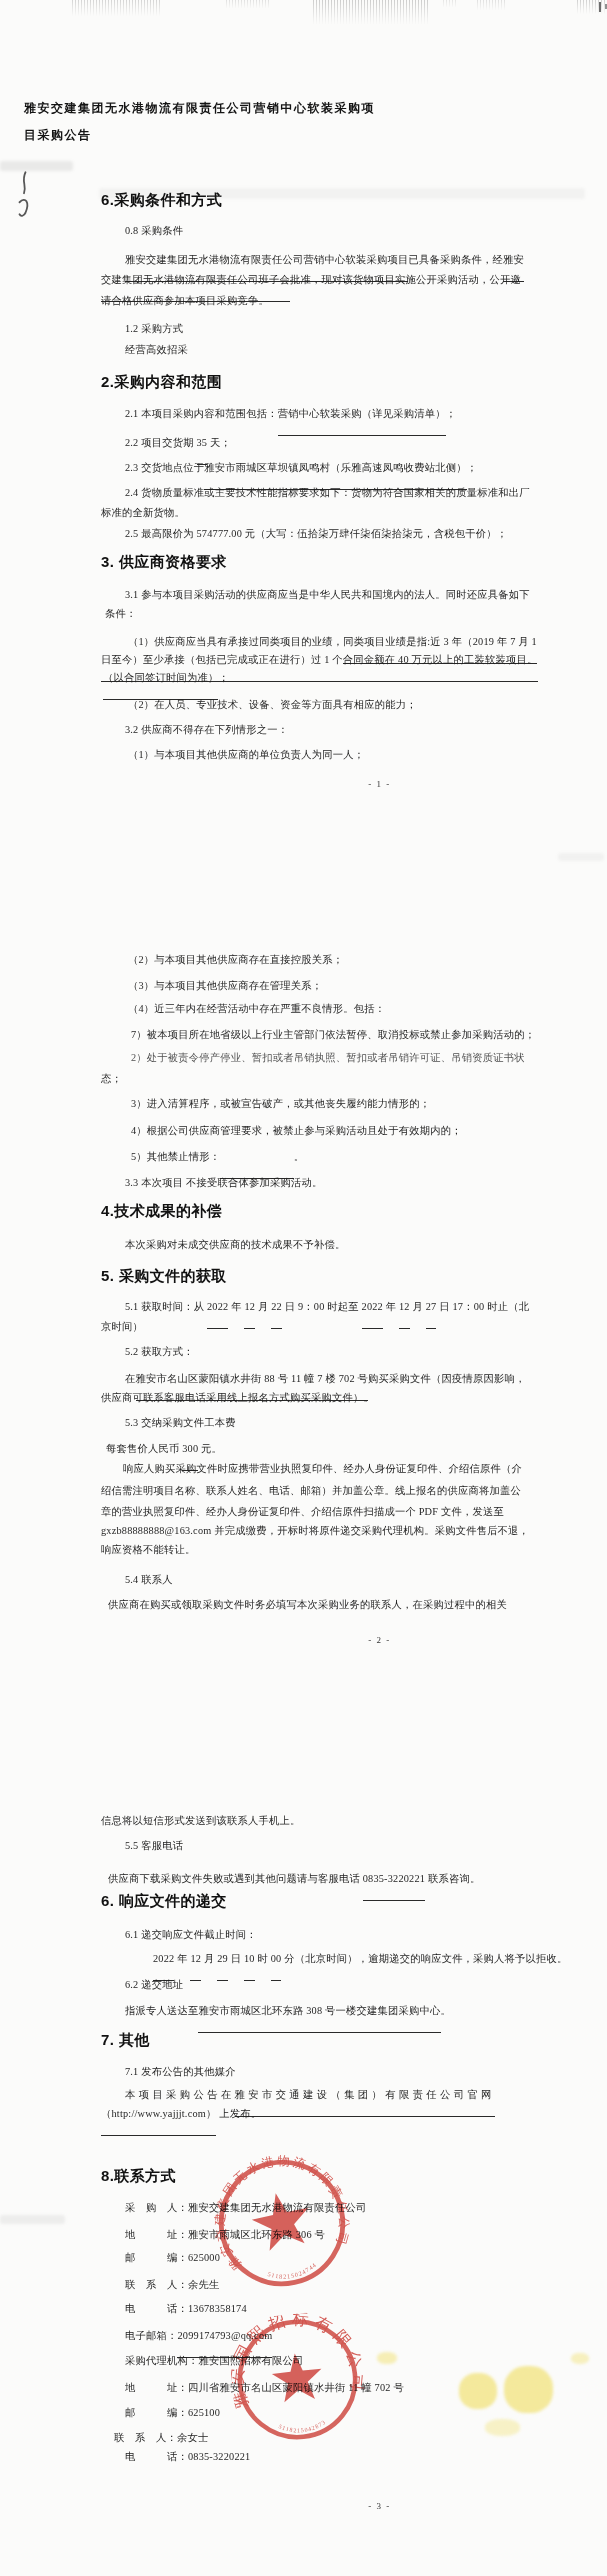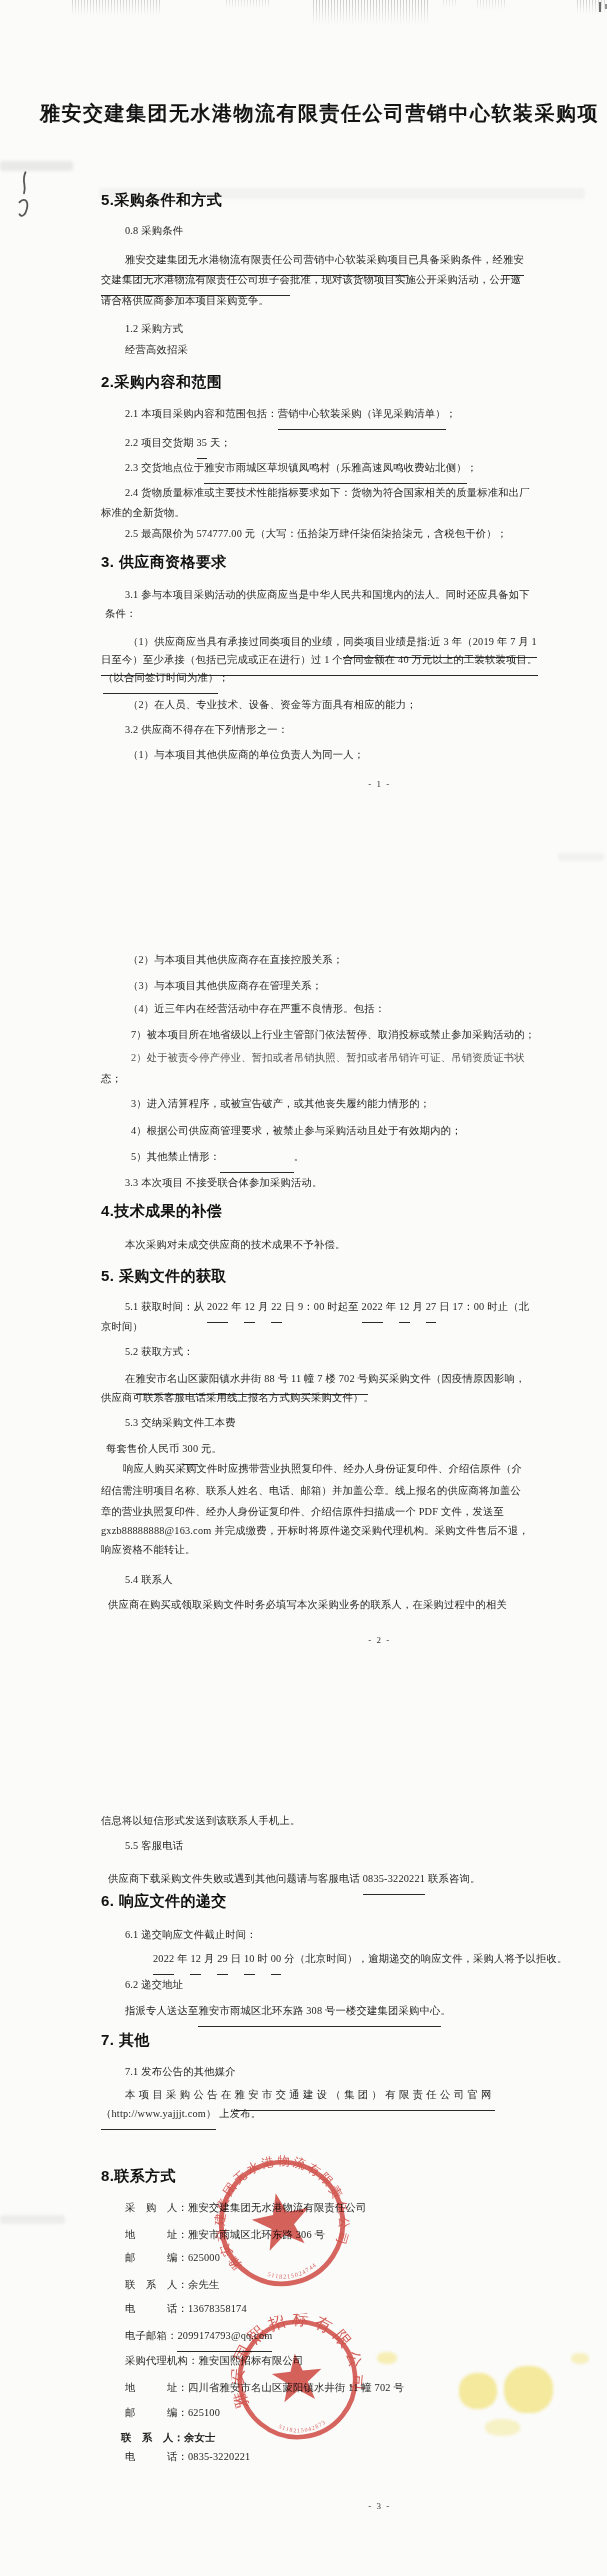--- a/index.html
+++ b/index.html
@@ -1,27 +1,27 @@
 <!DOCTYPE html>
 <html style="font-size:12px"><head>
 <meta charset="utf-8">
 <style>
   *{box-sizing:border-box}
   html,body{margin:0;padding:0}
   body{width:608px;height:2576px;position:relative;background:#fbfbfa;overflow:hidden;
        font-family:"Liberation Serif","DejaVu Serif",serif;color:#1f1f1f}
   #doc-lines{position:absolute;inset:0}
   .line{position:absolute;line-height:1.25;font-size:10.3px;white-space:pre;letter-spacing:0.2px}
-  .title{left:0;width:100%;text-align:center;padding-left:31px;
+  .title{left:0;width:100%;text-align:left;padding-left:24px;
          font-family:"Liberation Sans","DejaVu Sans",sans-serif;font-weight:700;
-         font-size:20px;letter-spacing:1.5px;color:#141414}
+         font-size:12px;letter-spacing:1.5px;color:#141414}
   .h{font-family:"Liberation Sans","DejaVu Sans",sans-serif;font-weight:700;
      font-size:15px;letter-spacing:0.4px;color:#111}
   .pgnum{left:343px;width:73px;text-align:center;font-size:9px;letter-spacing:1.5px;color:#333}
-  .u{border-bottom:0.9px solid #2a2a2a;padding-bottom:10px}
+  .u{border-bottom:0.9px solid #2a2a2a;padding-bottom:16px}
   .sp{letter-spacing:3.4px}
   .blur1{filter:blur(0.4px);opacity:.8}
   .stamp{position:absolute;mix-blend-mode:multiply;opacity:.88}
   .streak{position:absolute;top:0;
     background:repeating-linear-gradient(90deg,rgba(50,50,50,.38) 0 0.8px,rgba(50,50,50,0) 0.8px 3px);
     -webkit-mask-image:linear-gradient(180deg,#000 0%,transparent 95%);
     mask-image:linear-gradient(180deg,#000 0%,transparent 95%)}
   .tick{position:absolute;background:#4a4a4a}
   .smudge{position:absolute;background:rgba(80,80,80,.1);filter:blur(1.5px);border-radius:3px}
   .hl{position:absolute;background:#f2de4f;opacity:.55;filter:blur(1.5px);border-radius:45%;
@@ -50,21 +50,22 @@
 </svg>
 
 <div class="hl" style="left:377px;top:2352px;width:20px;height:12px;opacity:.4"></div>
 <div class="hl" style="left:459px;top:2373px;width:38px;height:36px"></div>
 <div class="hl" style="left:504px;top:2366px;width:49px;height:47px"></div>
 <div class="hl" style="left:485px;top:2419px;width:35px;height:16.7px;opacity:.3"></div>
 <div class="hl" style="left:571px;top:2353px;width:18px;height:10.6px;opacity:.35"></div>
 
 <div id="doc-lines">
     <div class="line title" style="top: 101px;"><span>雅安交建集团无水港物流有限责任公司营销中心软装采购项</span></div>
-    <div class="line h" style="top: 191px; left: 101px;"><span>5.采购条件和方式</span></div>
+    <div class="line title" style="top: 128px;"><span>目采购公告</span></div>
+    <div class="line h" style="top: 191px; left: 101px;"><span>6.采购条件和方式</span></div>
     <div class="line " style="top: 225px; left: 125px;"><span>0.8 采购条件</span></div>
     <div class="line " style="top: 254px; left: 125px;"><span class="u">雅安交建集团无水港物流有限责任公司营销中心软装采购项目</span><span>已具备采购条件，经</span><span class="u">雅安</span></div>
     <div class="line " style="top: 274px; left: 101px;"><span class="u">交建集团无水港物流有限责任公司班子会</span><span>批准，现对该货物项目实施公开采购活动，公开邀</span></div>
     <div class="line " style="top: 295px; left: 101px;"><span>请合格供应商参加本项目采购竞争。</span></div>
     <div class="line " style="top: 323px; left: 125px;"><span>1.2 采购方式</span></div>
     <div class="line " style="top: 344px; left: 125px;"><span>经营高效招采</span></div>
     <div class="line h" style="top: 373px; left: 101px;"><span>2.采购内容和范围</span></div>
     <div class="line " style="top: 408px; left: 125px;"><span>2.1 本项目采购内容和范围包括：</span><span class="u">营销中心软装采购（详见采购清单）</span><span>；</span></div>
     <div class="line " style="top: 437px; left: 125px;"><span>2.2 项目交货期 </span><span class="u">35</span><span> 天；</span></div>
     <div class="line " style="top: 462px; left: 125px;"><span>2.3 交货地点位于</span><span class="u">雅安市雨城区草坝镇凤鸣村（乐雅高速凤鸣收费站北侧）</span><span>；</span></div>
@@ -124,21 +125,21 @@
     <div class="line h" style="top: 2167px; left: 101px;"><span>8.联系方式</span></div>
     <div class="line " style="top: 2202px; left: 125px;"><span>采　购　人：雅安交建集团无水港物流有限责任公司</span></div>
     <div class="line " style="top: 2229px; left: 125px;"><span>地　　　址：雅安市雨城区北环东路 306 号</span></div>
     <div class="line " style="top: 2252px; left: 125px;"><span>邮　　　编：625000</span></div>
     <div class="line " style="top: 2279px; left: 125px;"><span>联　系　人：余先生</span></div>
     <div class="line " style="top: 2303px; left: 125px;"><span>电　　　话：13678358174</span></div>
     <div class="line " style="top: 2330px; left: 125px;"><span>电子邮箱：</span><span class="u">2099174793@qq.com</span></div>
     <div class="line " style="top: 2355px; left: 125px;"><span>采购代理机构：雅安国熙招标有限公司</span></div>
     <div class="line " style="top: 2382px; left: 125px;"><span>地　　　址：四川省雅安市名山区蒙阳镇水井街 11 幢 702 号</span></div>
     <div class="line " style="top: 2407px; left: 125px;"><span>邮　　　编：625100</span></div>
-    <div class="line " style="top: 2432px; left: 121px; font-weight: bold;"><span>联　系　人：余女士</span></div>
+    <div class="line " style="top: 2432px; left: 114px;"><span>联　系　人：余女士</span></div>
     <div class="line " style="top: 2451px; left: 125px;"><span>电　　　话：0835-3220221</span></div>
     <div class="line pgnum" style="top: 2501px;"><span>- 3 -</span></div>
     <svg class="stamp" viewBox="-100 -100 200 200" width="138" height="138" style="left: 213px; top: 2154px; transform: rotate(-12deg);">
       <circle r="88" fill="none" stroke="#cf3d36" stroke-width="7" opacity=".9"></circle>
       <path id="arc0" d="M -66 52 A 84 84 0 1 1 66 52" fill="none"></path>
       <text font-size="18" fill="#cf3d36" letter-spacing="3.5" opacity=".95"><textPath href="#arc0" startOffset="50%" text-anchor="middle">雅安交建集团无水港物流有限责任公司</textPath></text>
       <path id="brc0" d="M -58 50 A 70 70 0 0 0 58 50" fill="none"></path>
       <text font-size="9" fill="#cf3d36" letter-spacing="1.5" opacity=".9"><textPath href="#brc0" startOffset="50%" text-anchor="middle">5118215024744</textPath></text>
       <path d="M0.0,-44.0 L10.3,-14.2 L41.8,-13.6 L16.7,5.4 L25.9,35.6 L0.0,17.6 L-25.9,35.6 L-16.7,5.4 L-41.8,-13.6 L-10.3,-14.2 Z" fill="#cf3d36" opacity=".92"></path>
     </svg>

